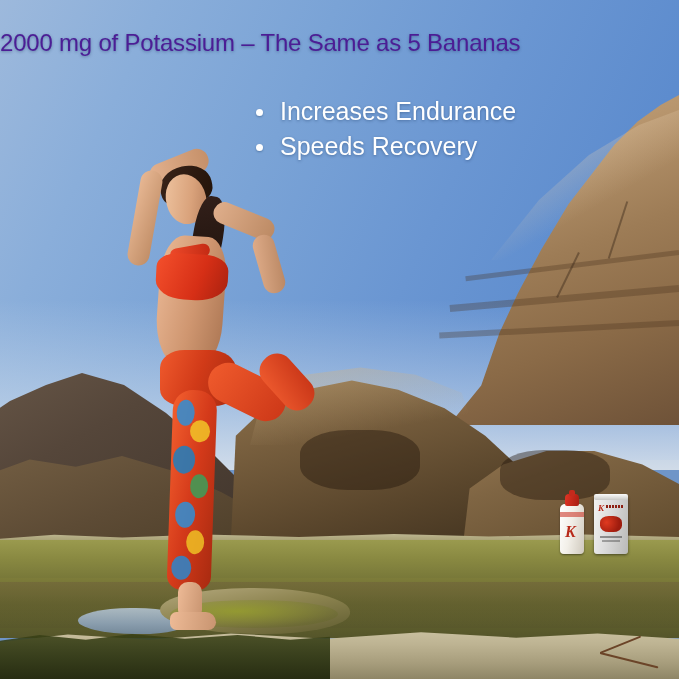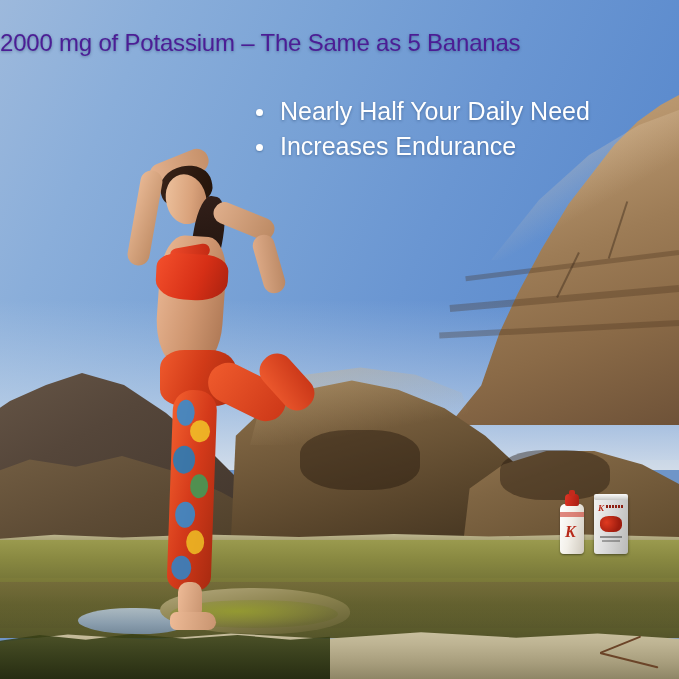--- a/index.html
+++ b/index.html
@@ -273,17 +273,17 @@
     <div id="pouch-k">K</div>
     <div id="pouch-brand"></div>
     <div id="pouch-fruit"></div>
     <div id="pouch-txt1"></div>
     <div id="pouch-txt2"></div>
   </div>
 
   <div id="headline">2000 mg of Potassium – The Same as 5 Bananas</div>
 
   <ul id="bullets">
-    <li>Nearly Half Your Daily Need</li>
     <li>Increases Endurance</li>
+    <li>Speeds Recovery</li>
   </ul>
 
 </div>
 
 </body></html>

